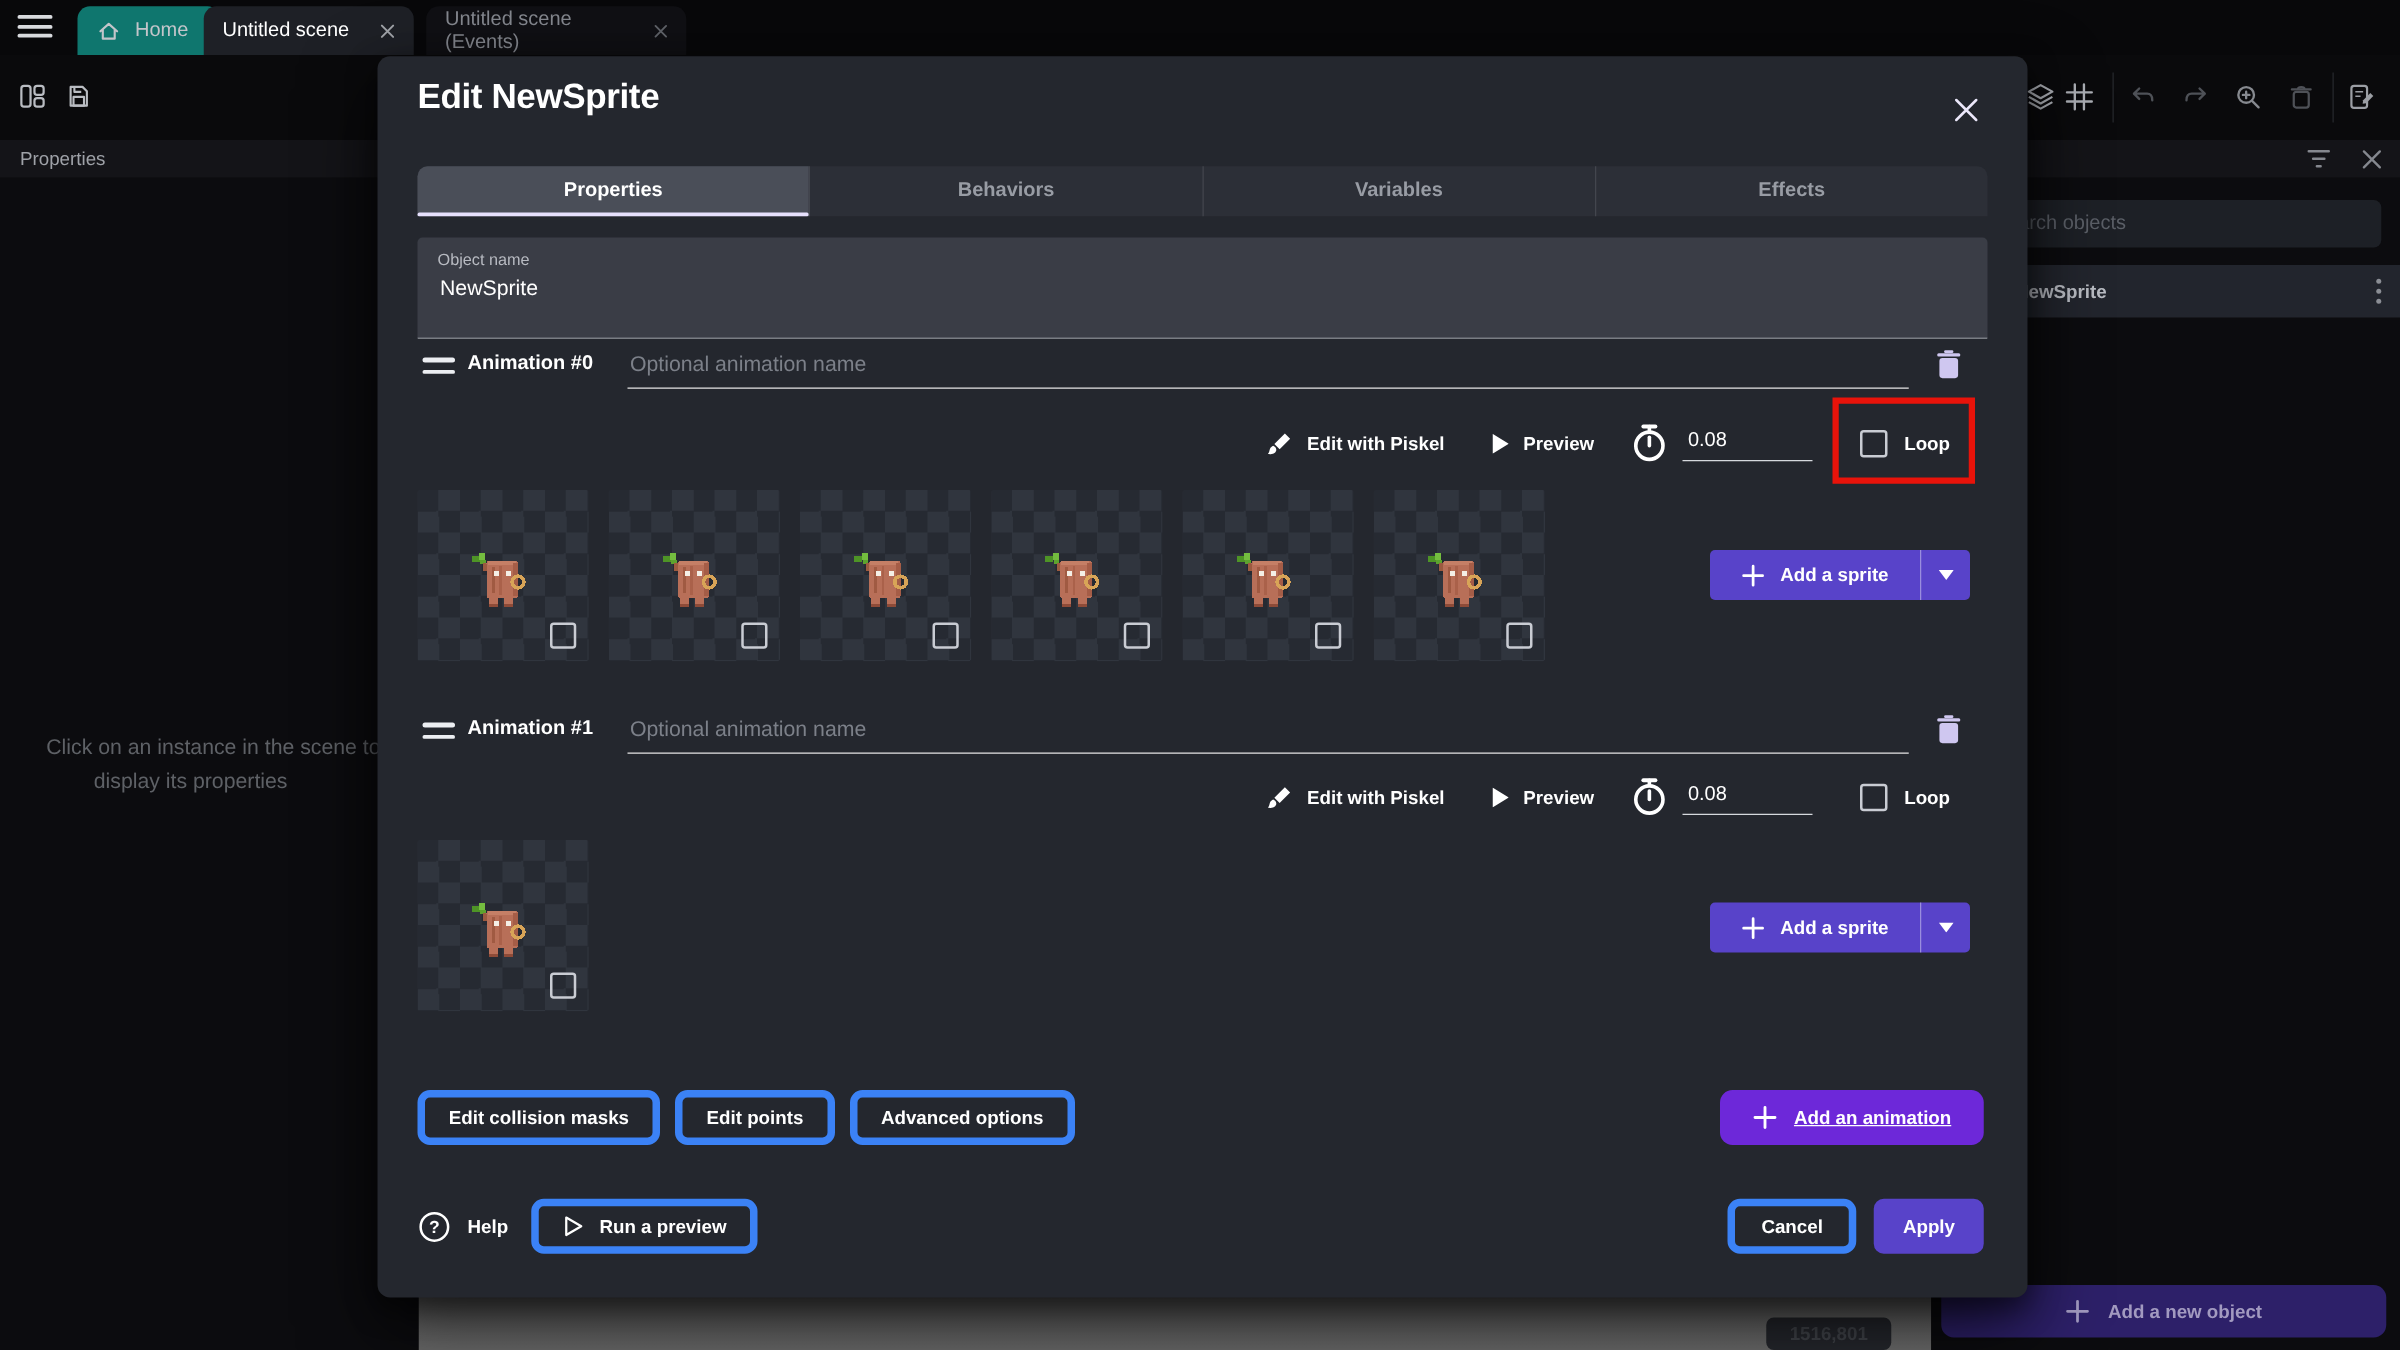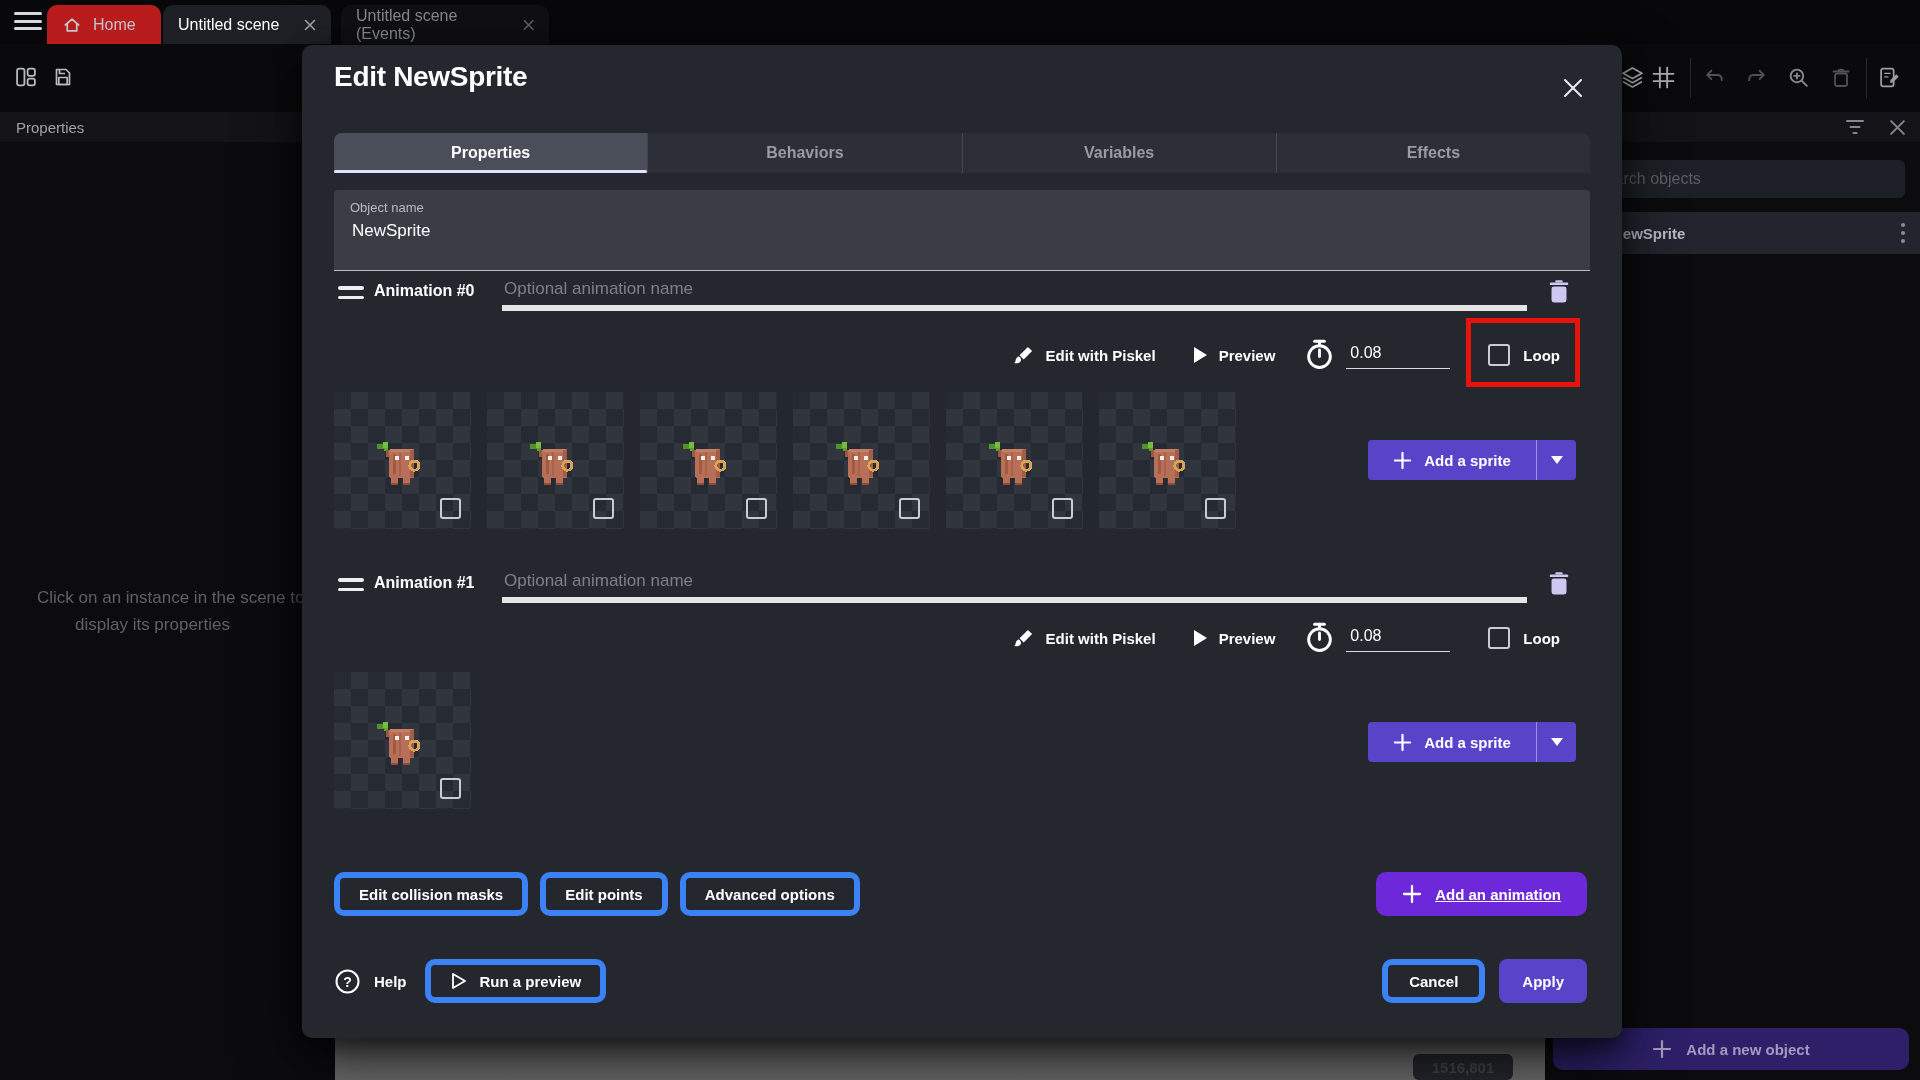--- a/index.html
+++ b/index.html
@@ -9,21 +9,21 @@
     font-family:"Liberation Sans",sans-serif;
     -webkit-font-smoothing:antialiased;
   }
   svg{display:block;}
 
   
   .topbar{position:absolute;left:0;top:0;width:100%;height:44px;background:#08080a;z-index:2;}
   .hamburger{position:absolute;left:14px;top:12px;width:28px;height:20px;cursor:pointer;}
   .hamburger span{display:block;height:3px;background:#d8dade;border-radius:2px;margin:0 0 4.5px 0;}
   .tab{position:absolute;top:5px;height:39px;border-radius:10px 10px 0 0;display:flex;align-items:center;gap:11px;padding:0 15px;box-sizing:border-box;font-size:16px;}
-  .tab-home{left:47px;width:114px;background:#b91c1c;color:#c3c5ca;}
+  .tab-home{left:62px;width:114px;background:#0f766e;color:#c3c5ca;}
   .tab-scene{left:163px;width:168px;background:#1e2026;color:#ffffff;}
   .tab-events{left:341px;width:208px;background:#101014;color:#84878e;}
   .tab .tclose{margin-left:auto;opacity:.85;cursor:pointer;}
 
   
   .toolbar{position:absolute;left:0;top:44px;width:100%;height:68px;background:#0a0a0c;z-index:2;}
   .tool-ic{position:absolute;top:22px;cursor:pointer;}
   .tb-sep{position:absolute;top:14px;width:1px;height:40px;background:#26282d;}
 
   
@@ -67,21 +67,21 @@
 
   .objname-field{position:absolute;left:32px;right:32px;top:145px;height:81px;background:#3a3d46;border-radius:4px 4px 0 0;border-bottom:1px solid #b9bcc2;box-sizing:border-box;cursor:text;}
   .objname-field .flabel{position:absolute;left:16px;top:10px;font-size:13px;color:#b7bac1;}
   .objname-field input{position:absolute;left:16px;top:30px;right:16px;background:transparent;border:none;outline:none;color:#fff;font-size:17px;font-family:inherit;}
 
   .anim-header{position:absolute;left:32px;right:32px;height:42px;}
   .anim-header .drag{position:absolute;left:4px;top:13px;width:26px;cursor:grab;}
   .anim-header .drag i{display:block;height:3.5px;background:#eceef2;border-radius:2px;margin-bottom:6px;}
   .anim-label{position:absolute;left:40px;top:9px;font-size:16px;font-weight:bold;}
   .anim-name-input{position:absolute;left:168px;right:63px;top:0;height:38px;}
-  .anim-name-input input{width:100%;height:100%;background:transparent;border:none;outline:none;border-bottom:6px solid #e5e5e5;color:#fff;font-size:17px;font-family:inherit;box-sizing:border-box;}
+  .anim-name-input input{width:100%;height:100%;background:transparent;border:none;outline:none;border-bottom:1px solid #e5e5e5;color:#fff;font-size:17px;font-family:inherit;box-sizing:border-box;}
   .anim-name-input input::placeholder{color:#7c8089;}
   .trash-btn{position:absolute;right:20px;top:6px;cursor:pointer;}
 
   .edit-row{position:absolute;left:32px;right:42px;height:50px;display:flex;align-items:center;justify-content:flex-end;}
   .piskel-group,.preview-group{display:flex;align-items:center;gap:12px;font-size:15px;font-weight:bold;cursor:pointer;}
   .piskel-group{margin-right:38px;}
   .preview-group{margin-right:30px;}
   .stopwatch{margin-right:12px;}
   .time-input{width:104px;margin-right:16px;}
   .time-input input{width:100%;background:transparent;border:none;outline:none;border-bottom:1px solid #d6d9de;color:#fff;font-size:16px;font-family:inherit;padding:2px 4px 6px;box-sizing:border-box;}

